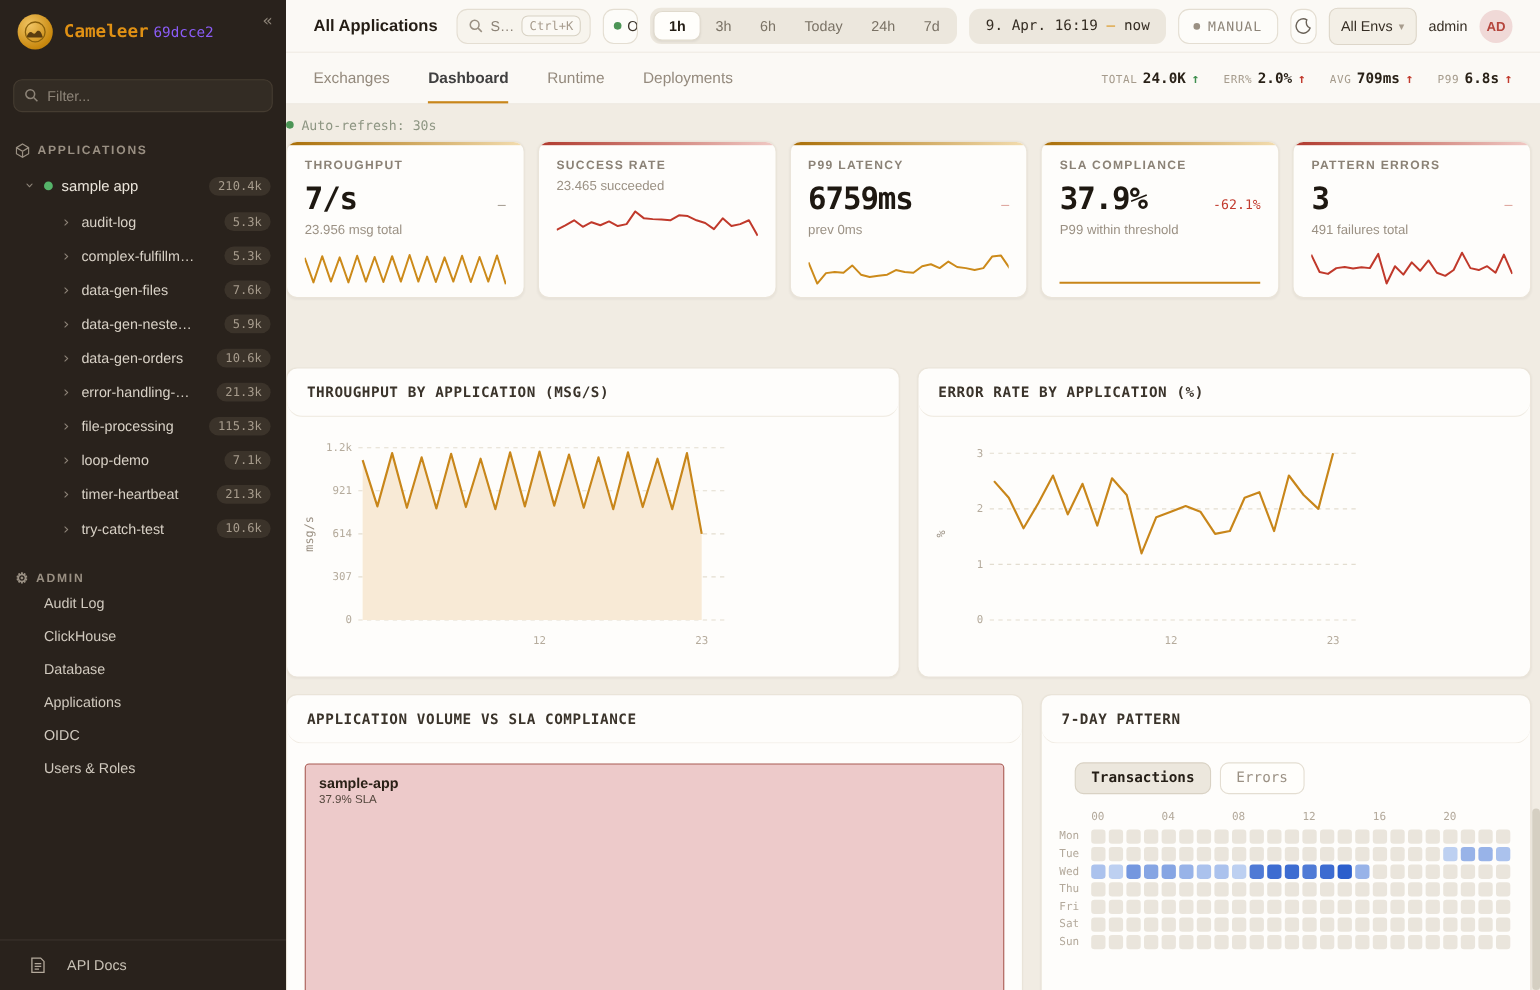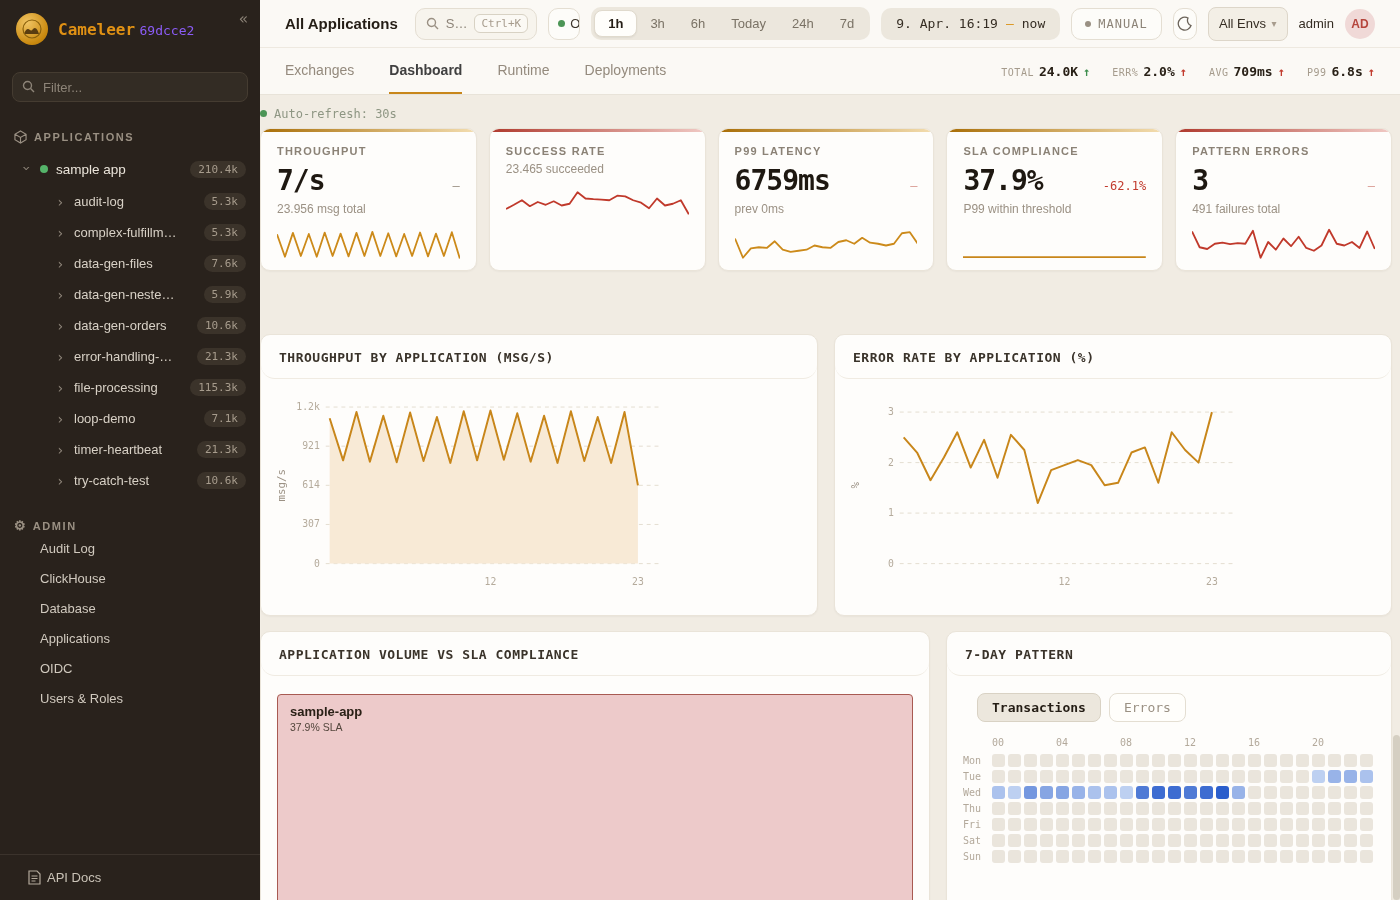--- a/index.html
+++ b/index.html
@@ -24,21 +24,21 @@
   .section-header .gear-glyph { font-size:13px; letter-spacing:0; }
   .tree-item { height:31px; display:flex; align-items:center; gap:8px; padding:0 14px 0 24px; font-size:13px; color:#d8d1c6; cursor:pointer; }
   .tree-item.parent { height:34px; padding-left:22px; margin-top:8px; color:#eae4da; font-size:13.5px; }
   .tree-item .chev { color:#8d8478; font-size:14px; width:10px; flex:none; }
   .chev.down { display:inline-block; transform:rotate(90deg); }
   .tree-item.child { padding-left:56px; }
   .green-dot { width:8px; height:8px; border-radius:50%; background:#55b46a; flex:none; }
   .tname { flex:1; white-space:nowrap; overflow:hidden; }
   .badge { font-family:"DejaVu Sans Mono", monospace; font-size:11px; background:#3b332a; color:#a79c8d; border-radius:9px; padding:2px 8px; flex:none; }
   .admin-item { height:30px; display:flex; align-items:center; padding-left:40px; font-size:13px; color:#d0c9be; cursor:pointer; }
-  .sb-footer { border-top:1px solid #3b332c; height:46px; display:flex; align-items:center; gap:6px; padding-left:28px; font-size:13px; color:#c9c2b6; cursor:pointer; }
+  .sb-footer { border-top:1px solid #3b332c; height:46px; display:flex; align-items:center; gap:20px; padding-left:28px; font-size:13px; color:#c9c2b6; cursor:pointer; }
 
   
   .main { flex:1; display:flex; flex-direction:column; min-width:0; }
   .topbar { height:48px; background:#fbf9f5; border-bottom:1px solid #eee9e0; display:flex; align-items:center; gap:11px; padding:0 25px 0 25px; flex:none; }
   .page-title { font-size:15px; font-weight:bold; color:#241d15; margin-right:6px; white-space:nowrap; }
   .search-pill { height:32px; display:flex; align-items:center; gap:7px; background:#f7f4ed; border:1px solid #e4ded2; border-radius:10px; padding:0 8px 0 10px; color:#8d8478; font-size:13px; cursor:pointer; }
   .search-pill kbd { font-family:"DejaVu Sans Mono", monospace; font-size:11px; color:#a79c8d; border:1px solid #d8d2c4; border-radius:6px; padding:2px 6px; background:#fbf9f4; }
   .status-pill { height:32px; width:32px; overflow:hidden; display:flex; align-items:center; gap:5px; background:#fdfcf9; border:1px solid #e4ded2; border-radius:10px; padding:0 0 0 9px; font-size:13px; color:#3c342a; flex:none; }
   .gdot { width:7px; height:7px; border-radius:50%; background:#4c9556; flex:none; }
   .range-group { display:flex; align-items:center; background:#ece7dd; border-radius:10px; padding:3px; }

